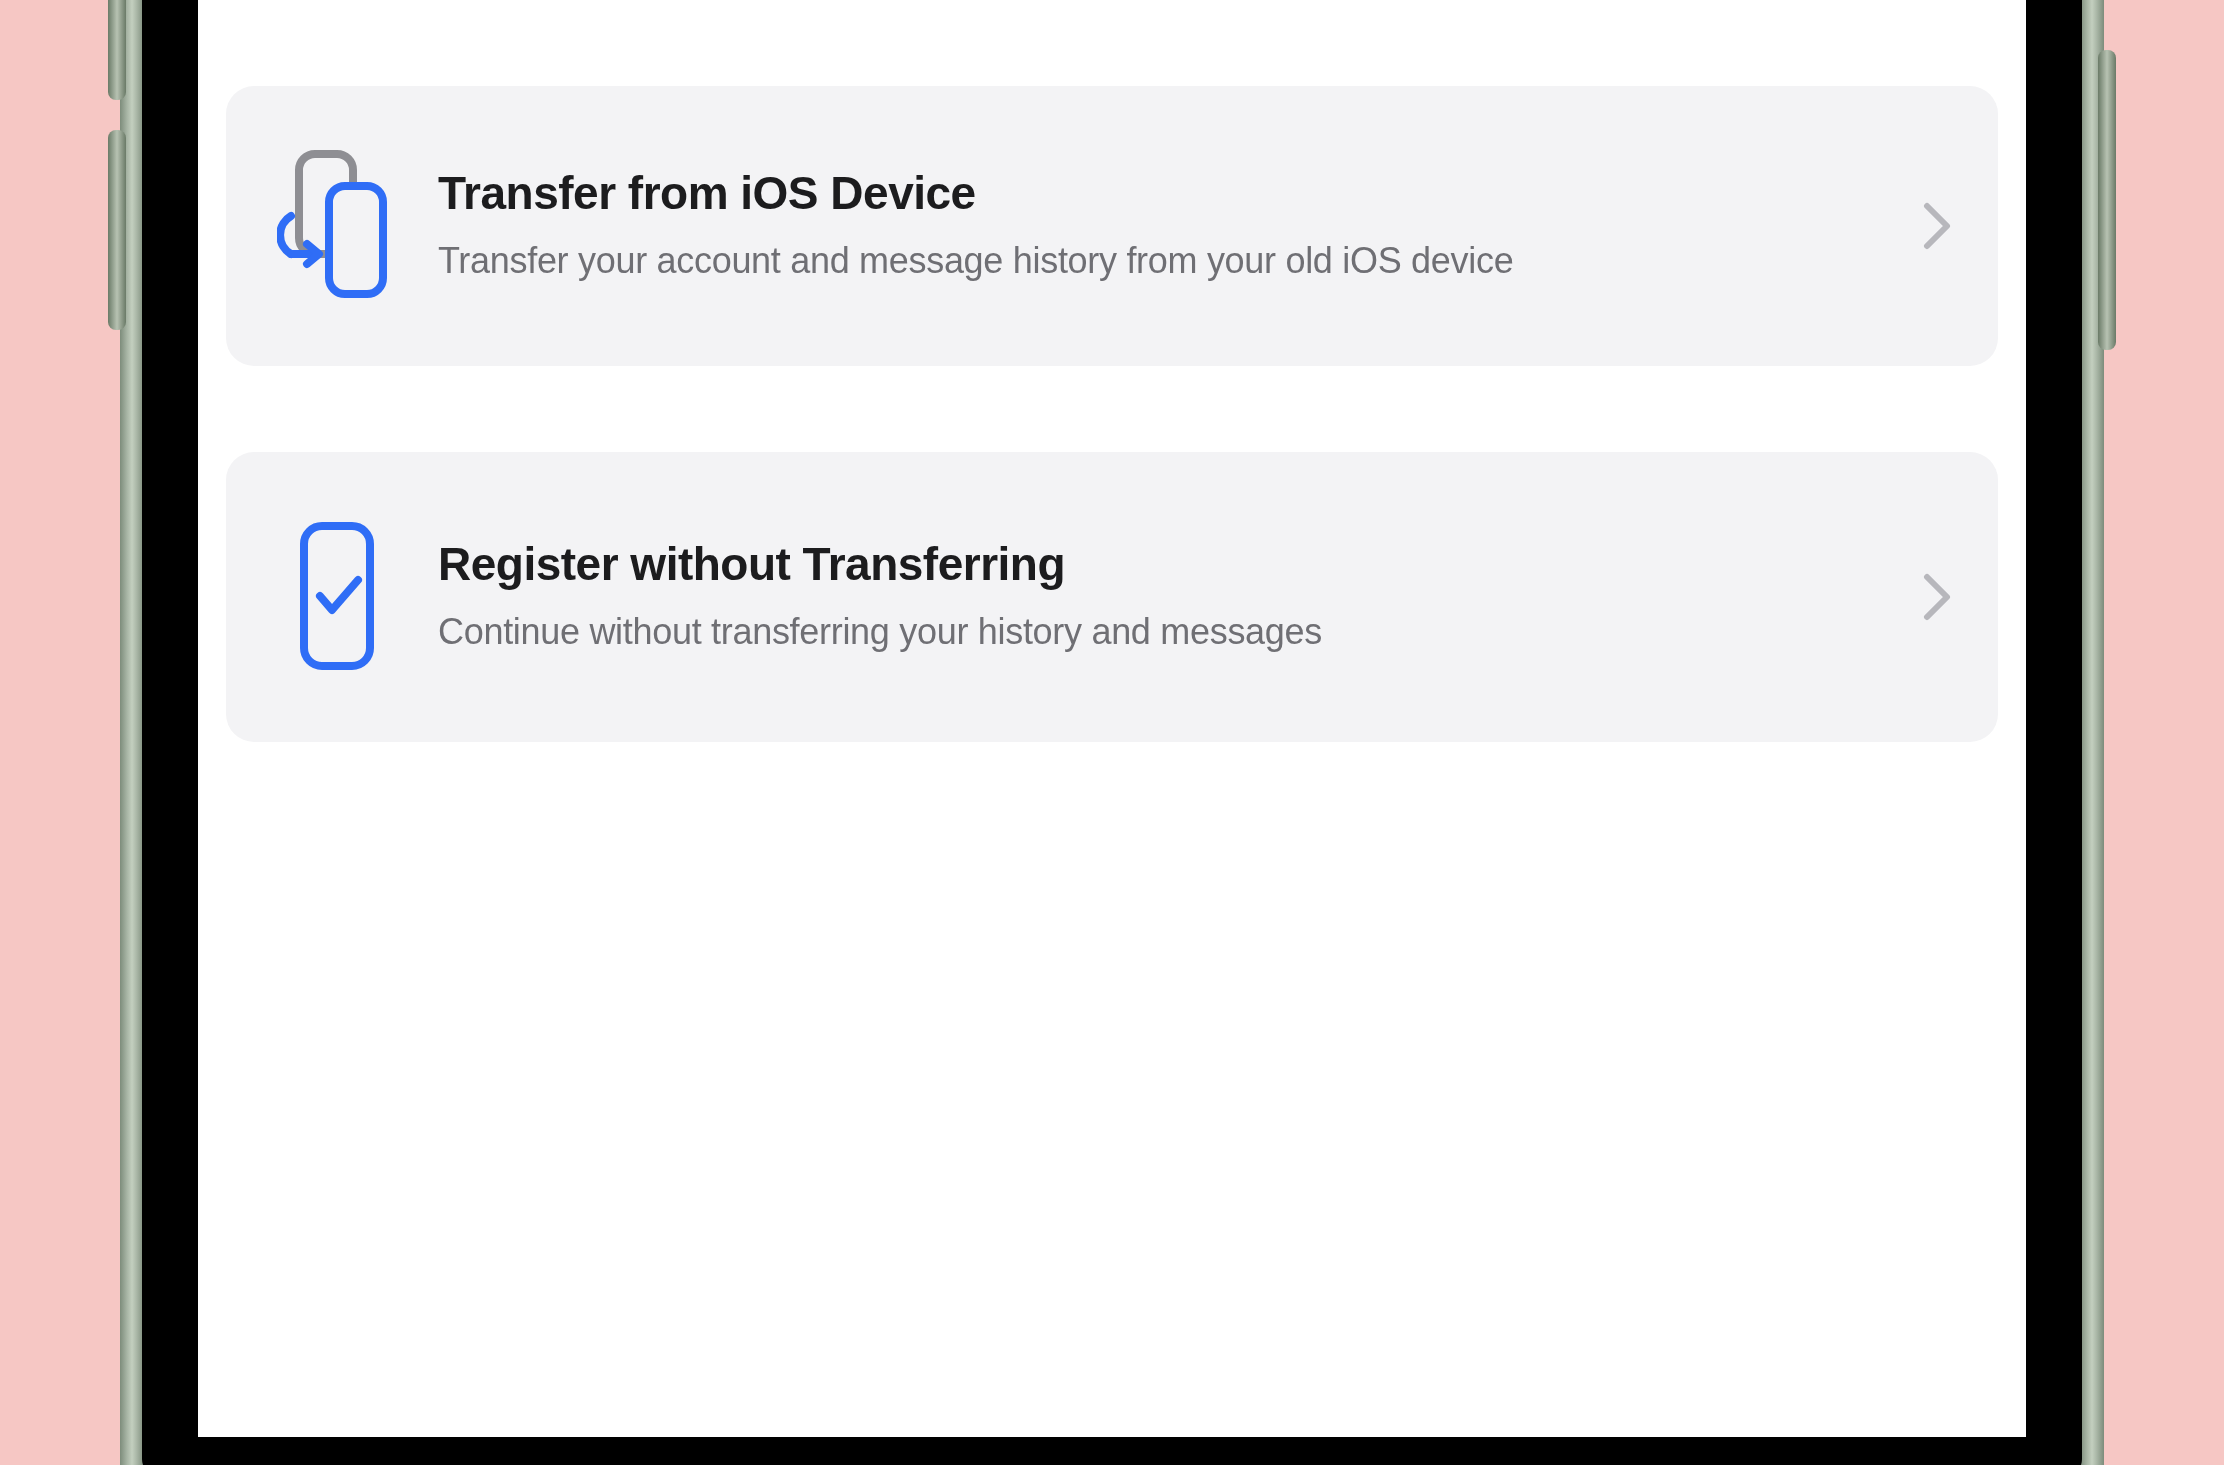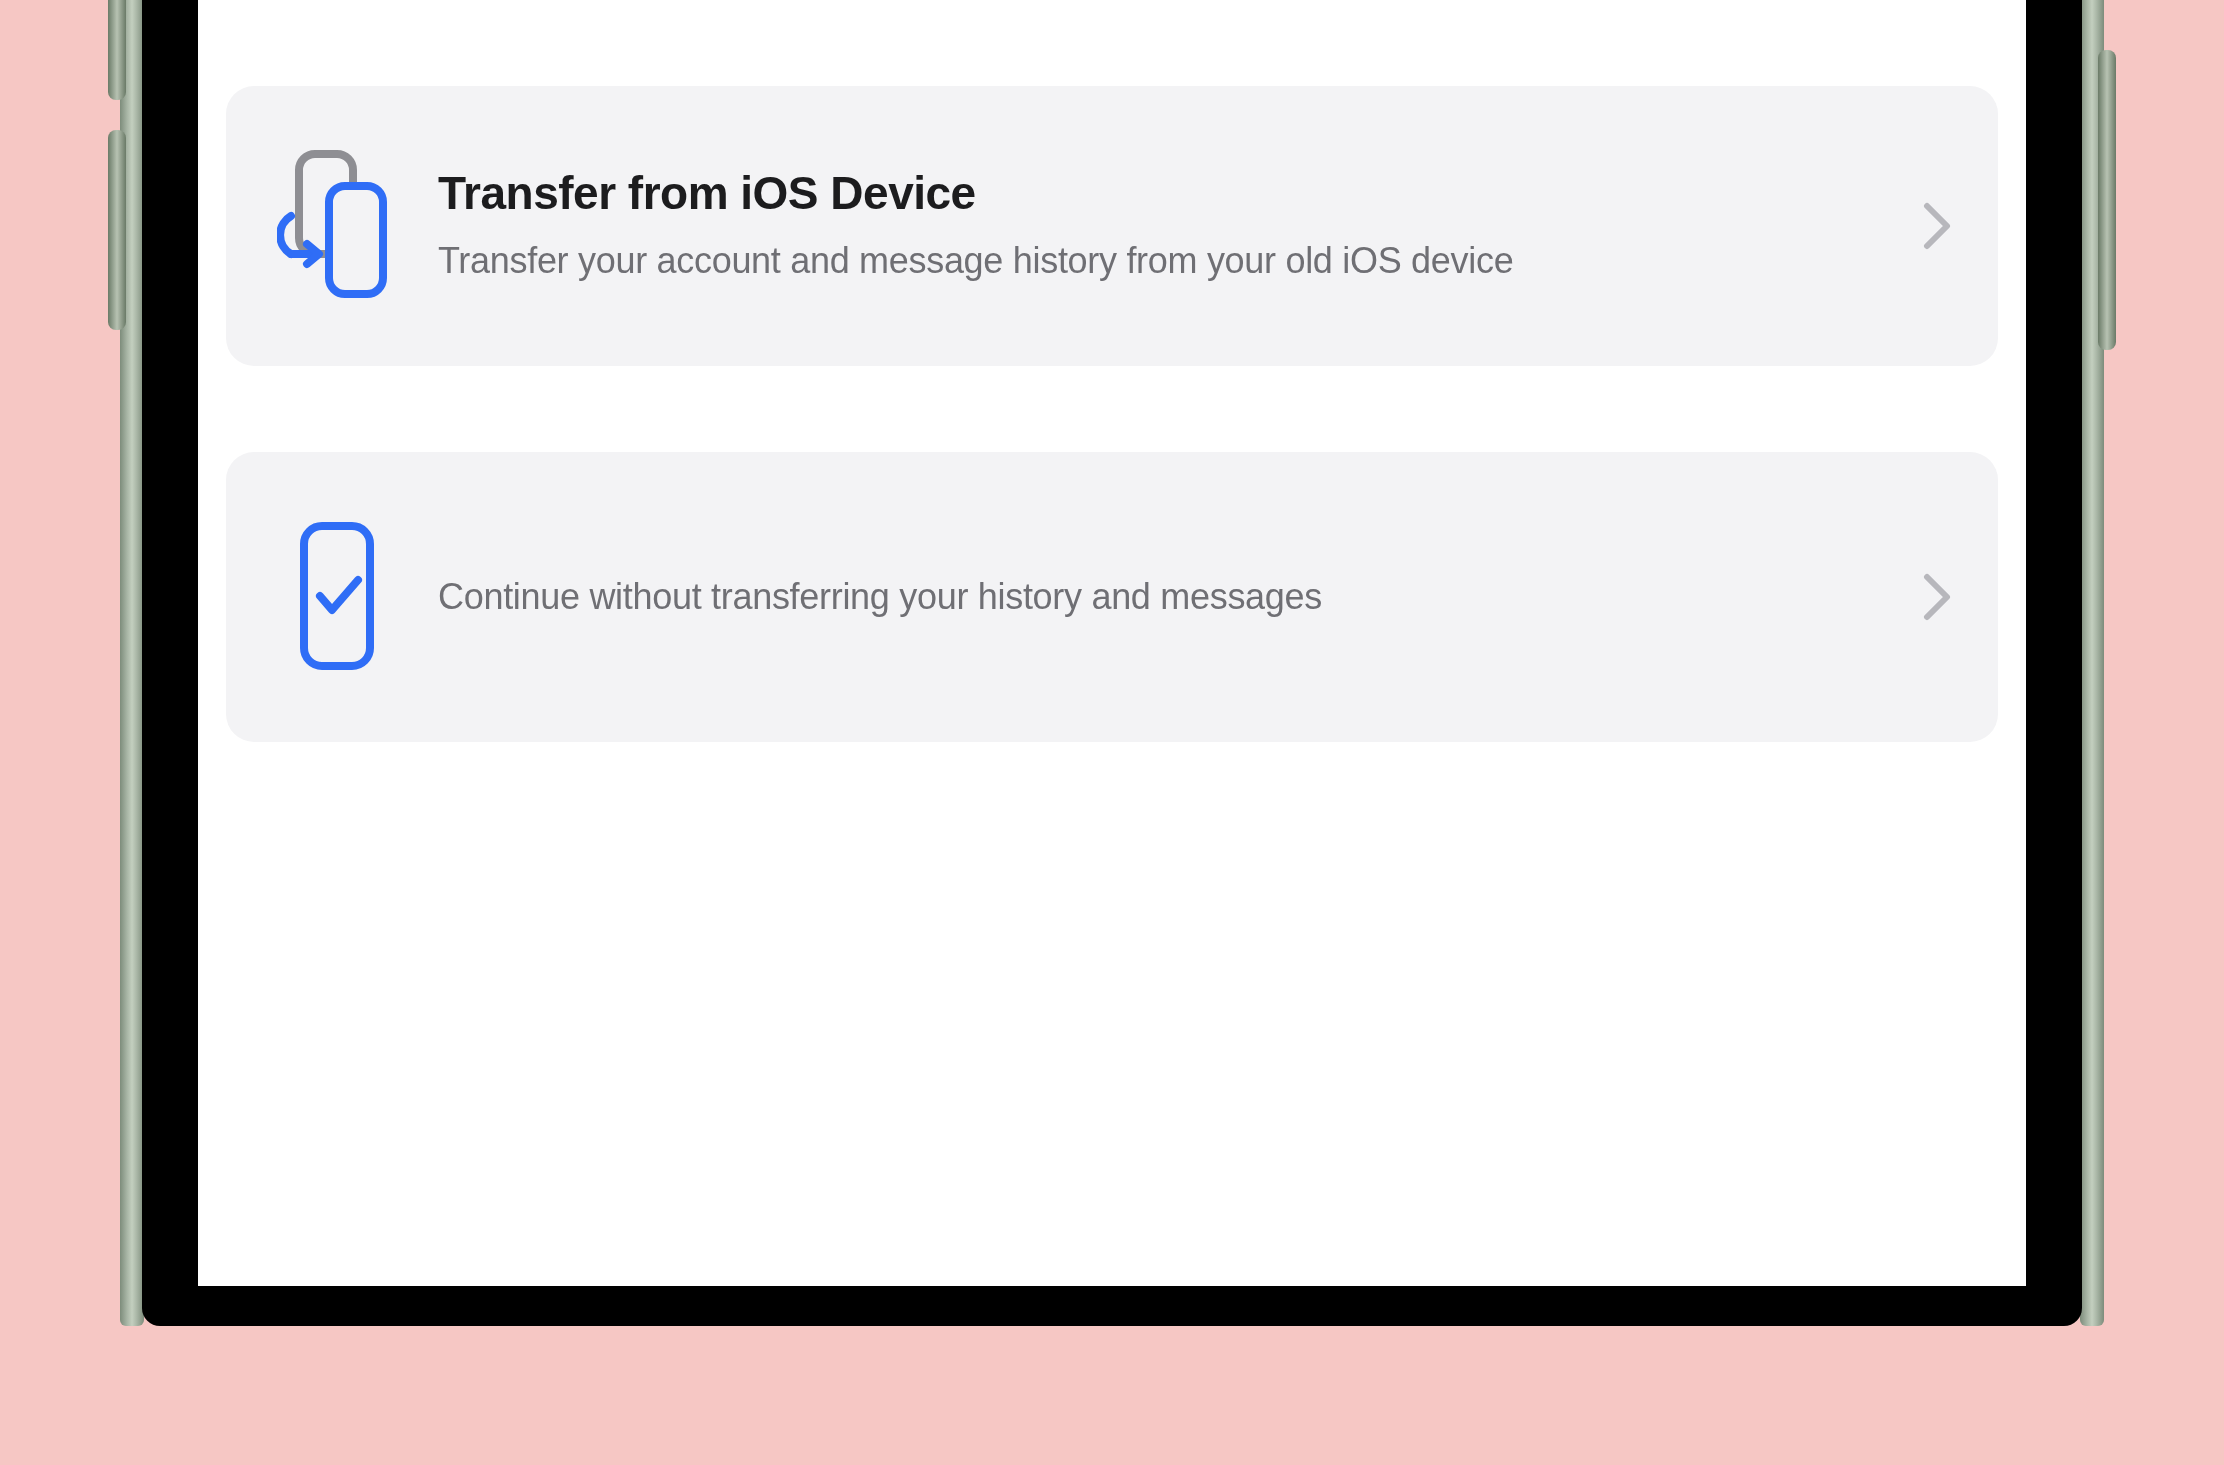--- a/index.html
+++ b/index.html
@@ -7,21 +7,21 @@
   body {
     font-family: -apple-system, BlinkMacSystemFont, "Segoe UI", Helvetica, Arial, sans-serif;
     background: #f6c7c4;
     display: flex;
     justify-content: center;
     align-items: flex-start;
     overflow: hidden;
   }
   .stage {
     width: 2224px;
-    height: 1286px;
+    height: 1437px;
     position: relative;
     background: #f6c7c4;
     flex-shrink: 0;
     text-decoration: underline;
   }
   
   .rail-left, .rail-right {
     position: absolute;
     top: -40px;
     bottom: -40px;
@@ -144,20 +144,21 @@
     </div>
 
     <div class="card">
       <div class="icon-slot">
         <svg width="110" height="170" viewBox="0 0 110 170">
           <rect x="22" y="14" width="66" height="140" rx="18" ry="18" fill="none" stroke="#2f6df6" stroke-width="8"></rect>
           <polyline points="38,84 50,98 76,68" fill="none" stroke="#2f6df6" stroke-width="8" stroke-linecap="round" stroke-linejoin="round"></polyline>
         </svg>
       </div>
       <div class="text-slot">
+        <div class="title">Register without Transferring</div>
         <div class="desc">Continue without transferring your history and messages</div>
       </div>
       <div class="chevron-slot">
         <svg width="28" height="48" viewBox="0 0 28 48">
           <polyline points="4,4 24,24 4,44" fill="none" stroke="#b7b7bc" stroke-width="6" stroke-linecap="round" stroke-linejoin="round"></polyline>
         </svg>
       </div>
     </div>
 
   </div>

